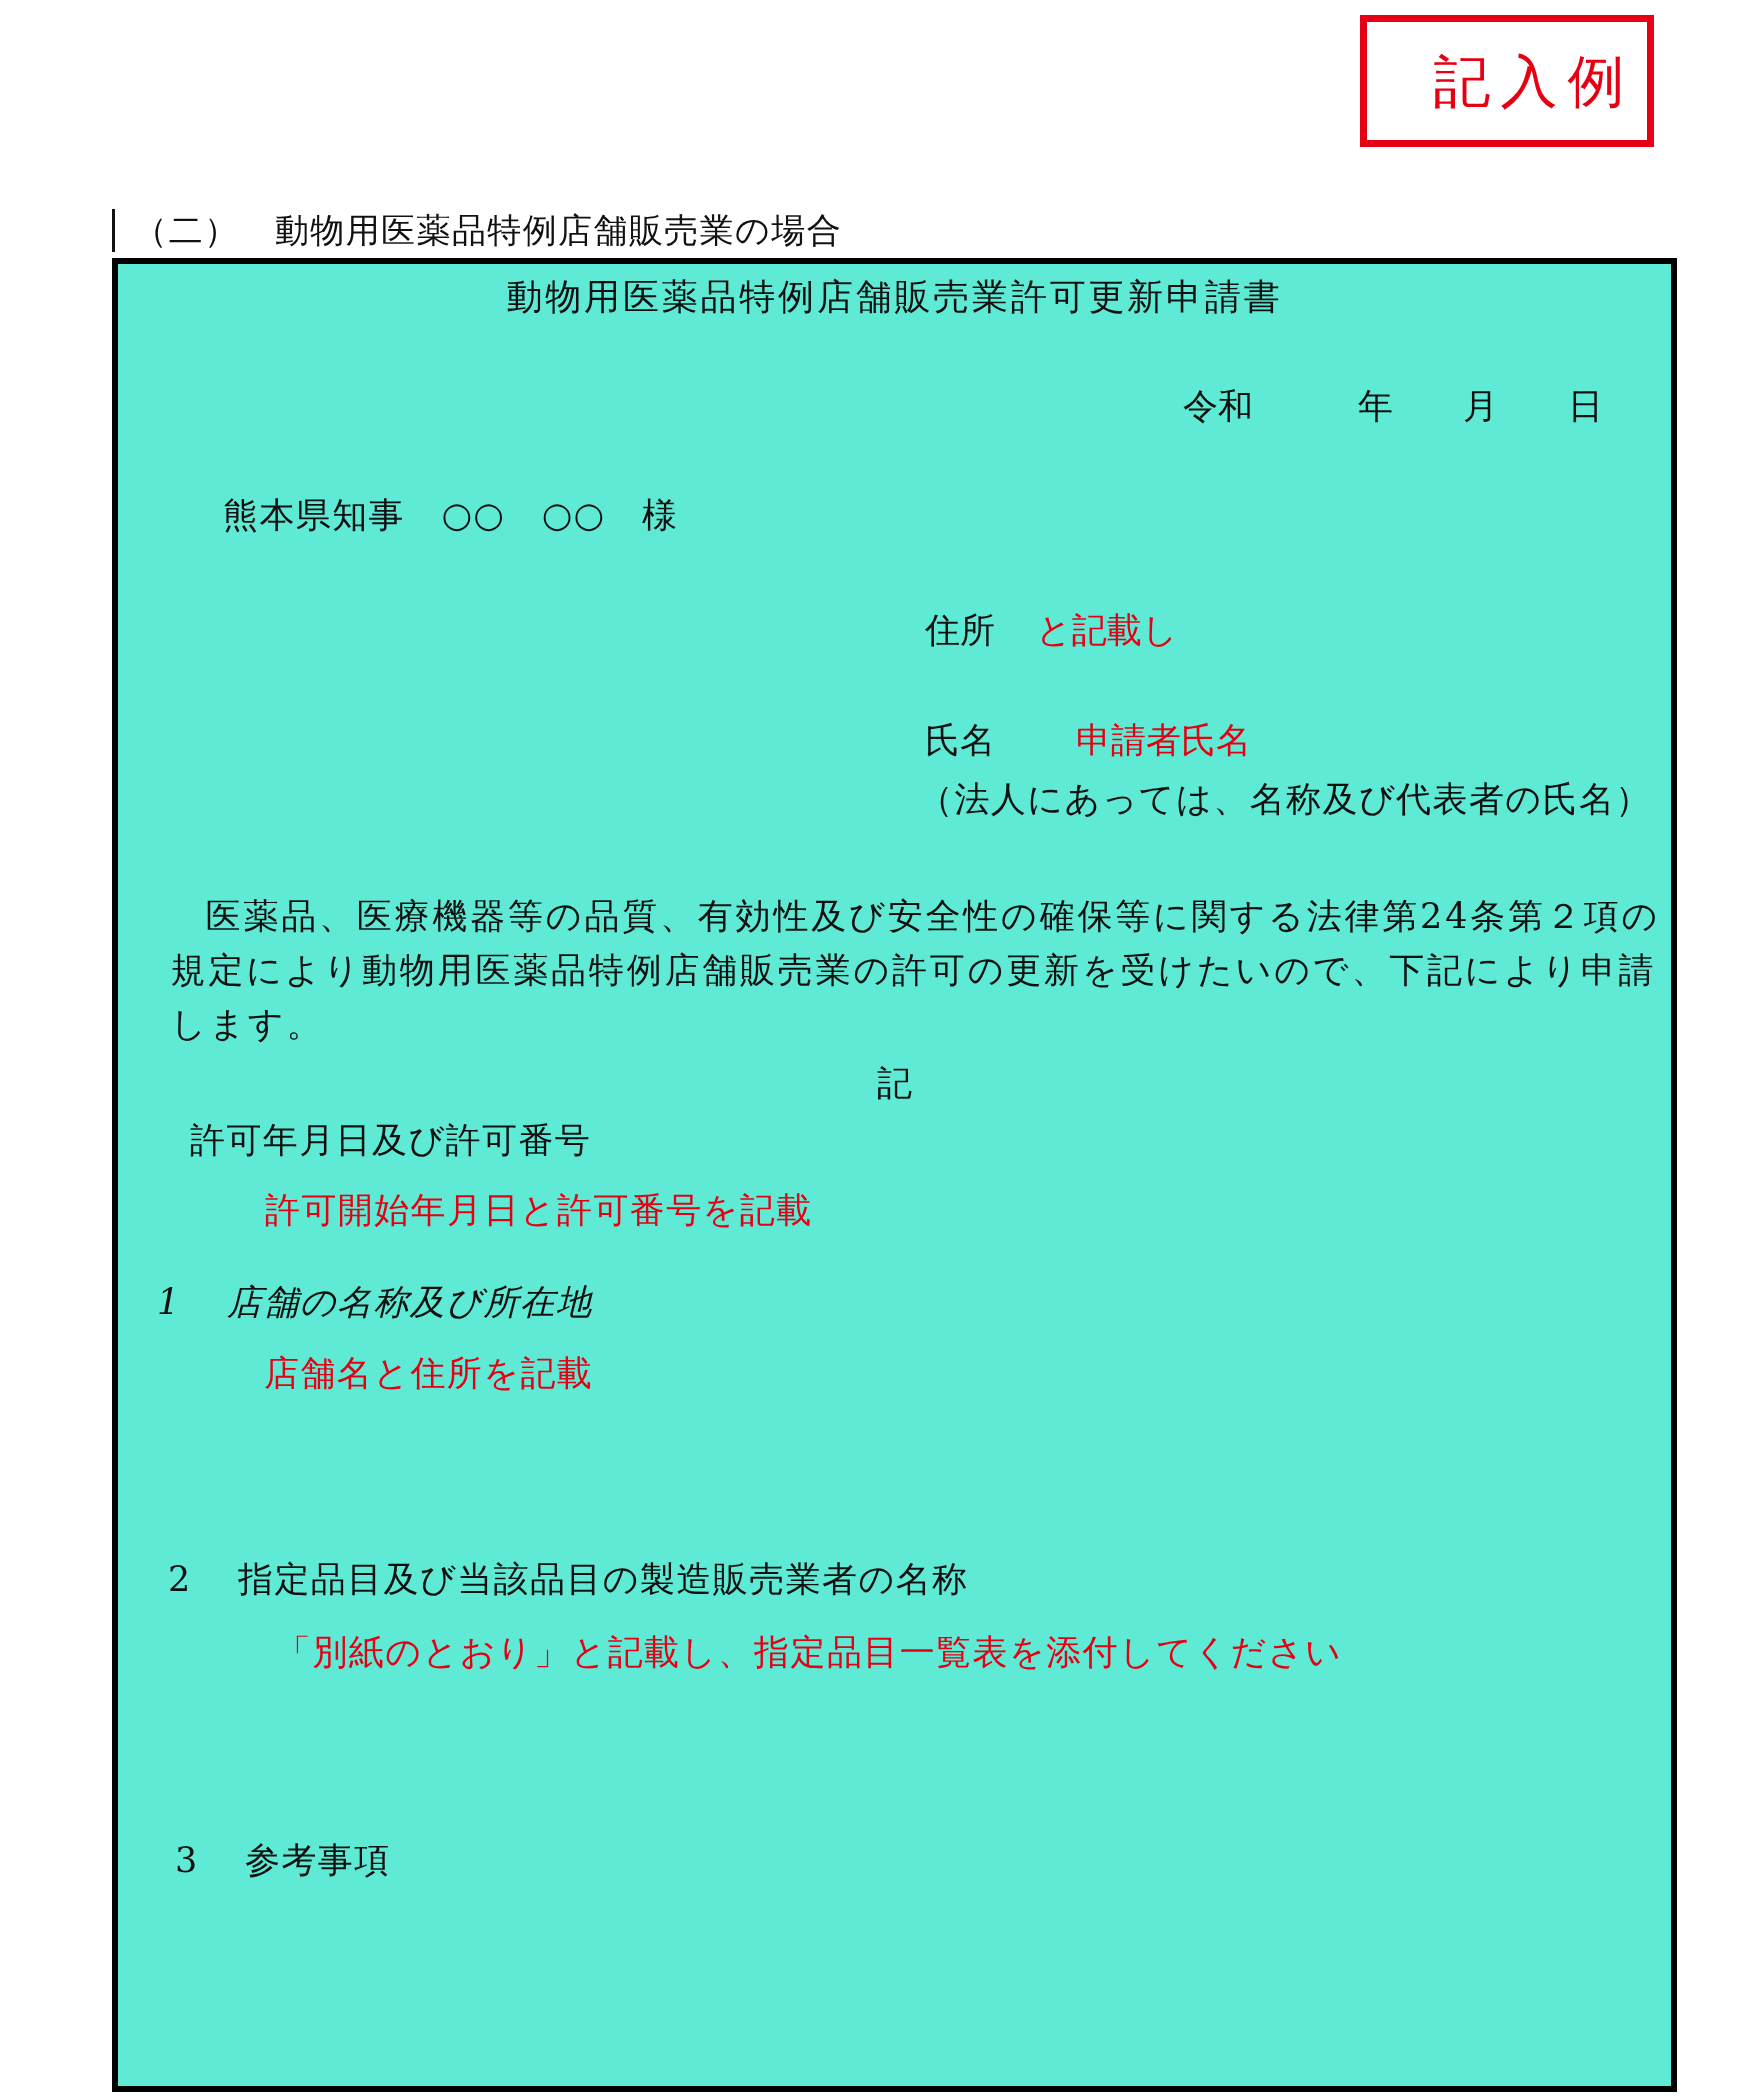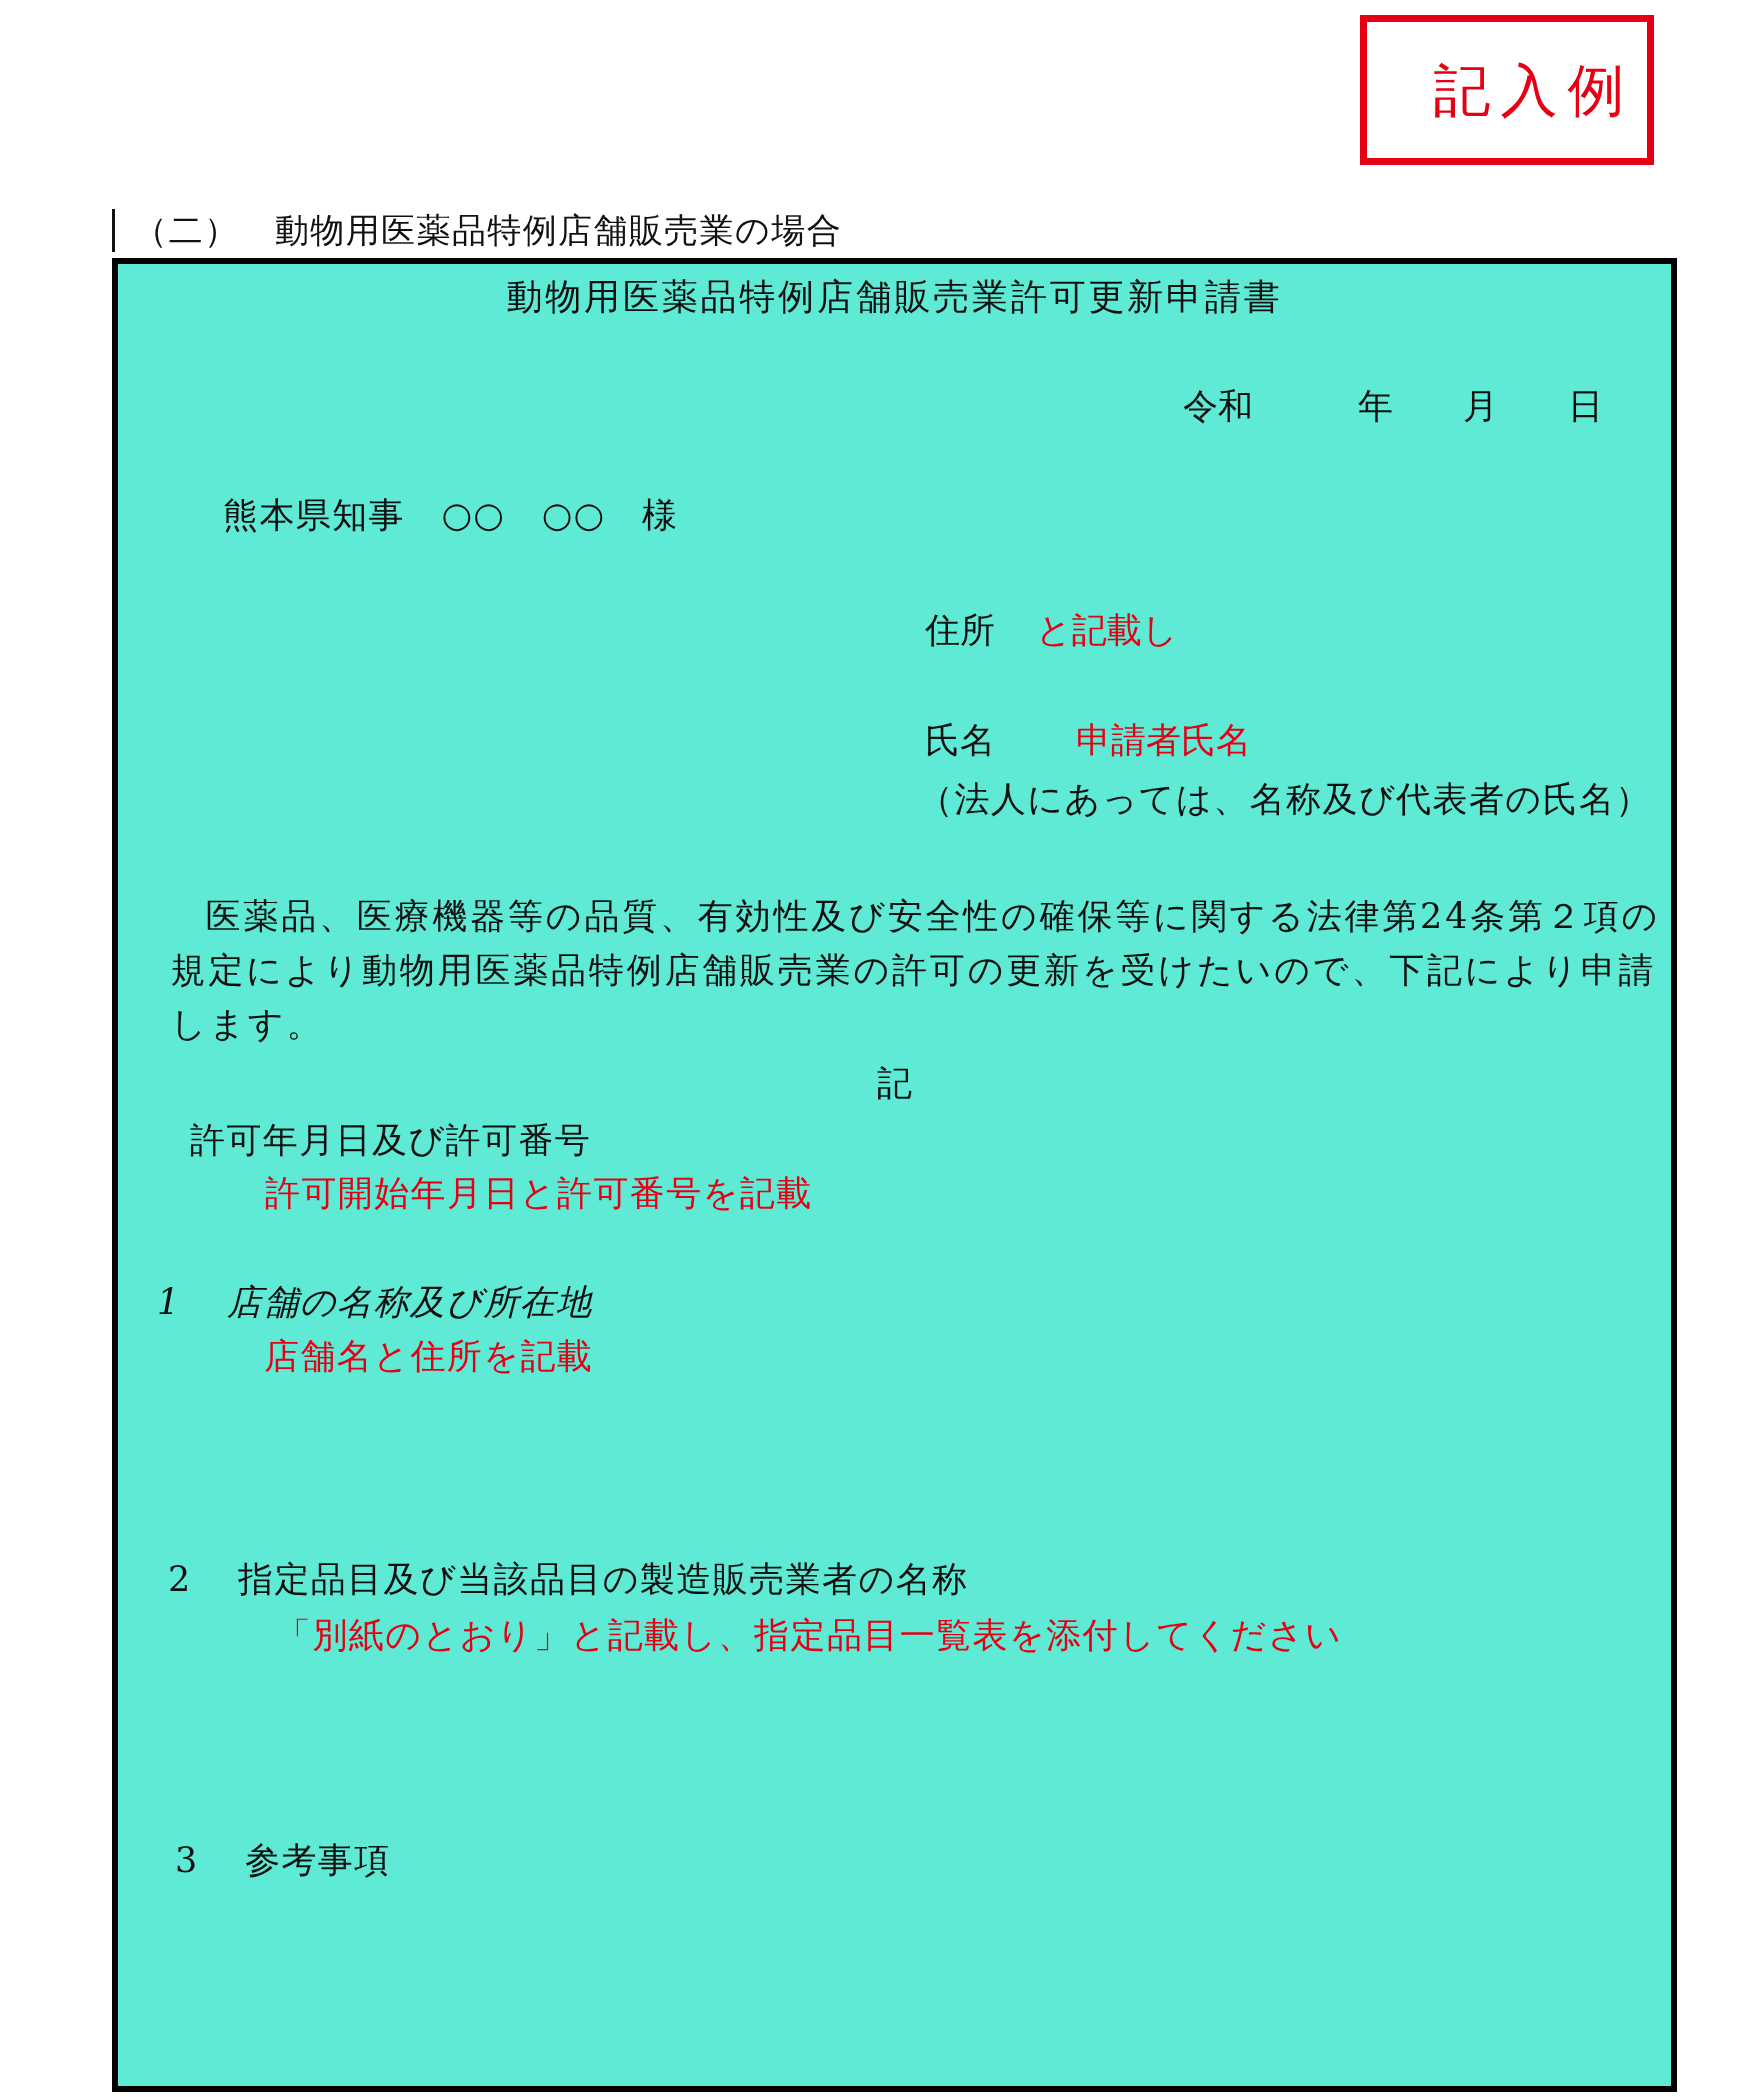--- a/index.html
+++ b/index.html
@@ -8,21 +8,21 @@
   body{
     position:relative;
     width:1758px; height:2097px;
     font-family:"DejaVu Serif","Liberation Serif",serif;
     color:var(--ink);
     overflow:hidden;
   }
 
   
   .stamp{
-    position:absolute; left:1360px; top:15px; width:294px; height:150px;
+    position:absolute; left:1360px; top:15px; width:294px; height:132px;
     border:7.8px solid var(--red);
     display:flex; align-items:center; justify-content:center;padding-left:44px;
   }
   .stamp-label{ color:var(--red); font-size:57px; letter-spacing:10px; line-height:1; padding-left:10px; }
 
   
   .section-heading{
     position:absolute; left:112px; top:209px;
     display:flex; align-items:center;
   }
@@ -48,21 +48,21 @@
   .row-name .field-value{ margin-left:81px; }
   .corporate-note{ top:514px; left:800px; font-size:35px; letter-spacing:1.4px; }
 
   .body-par{ position:absolute; top:625px; left:20.6px; width:1524px; }
   .par-line{ font-size:35px; line-height:54px; letter-spacing:2.8px; white-space:nowrap;margin-left:32px; }
   .par-line:first-child{ text-indent:1em; }
 
   .record-marker{ top:798px; left:0; width:100%; text-align:center; font-size:35px; }
 
   .permit-label{ top:855px; left:28px; font-size:35px; letter-spacing:1.4px;margin-left:44px; }
-  .hint{ font-size:35px; letter-spacing:1.4px; color:var(--red); }
+  .hint{ font-size:35px; letter-spacing:1.4px; color:var(--red);margin-top:17px; }
   .permit-hint{ top:908px; left:147px; }
 
   .item{ font-size:35px; letter-spacing:1.4px; }
   .item-no{ display:inline-block; min-width:70px; }
   .item-1{ top:1017px; left:39px;font-style:italic; }
   .item-1-hint{ top:1071px; left:146px; }
   .item-2{ top:1294px; left:50px; }
   .item-2-hint{ top:1350px; left:158px; }
   .item-3{ top:1575px; left:57px; }
 </style>

